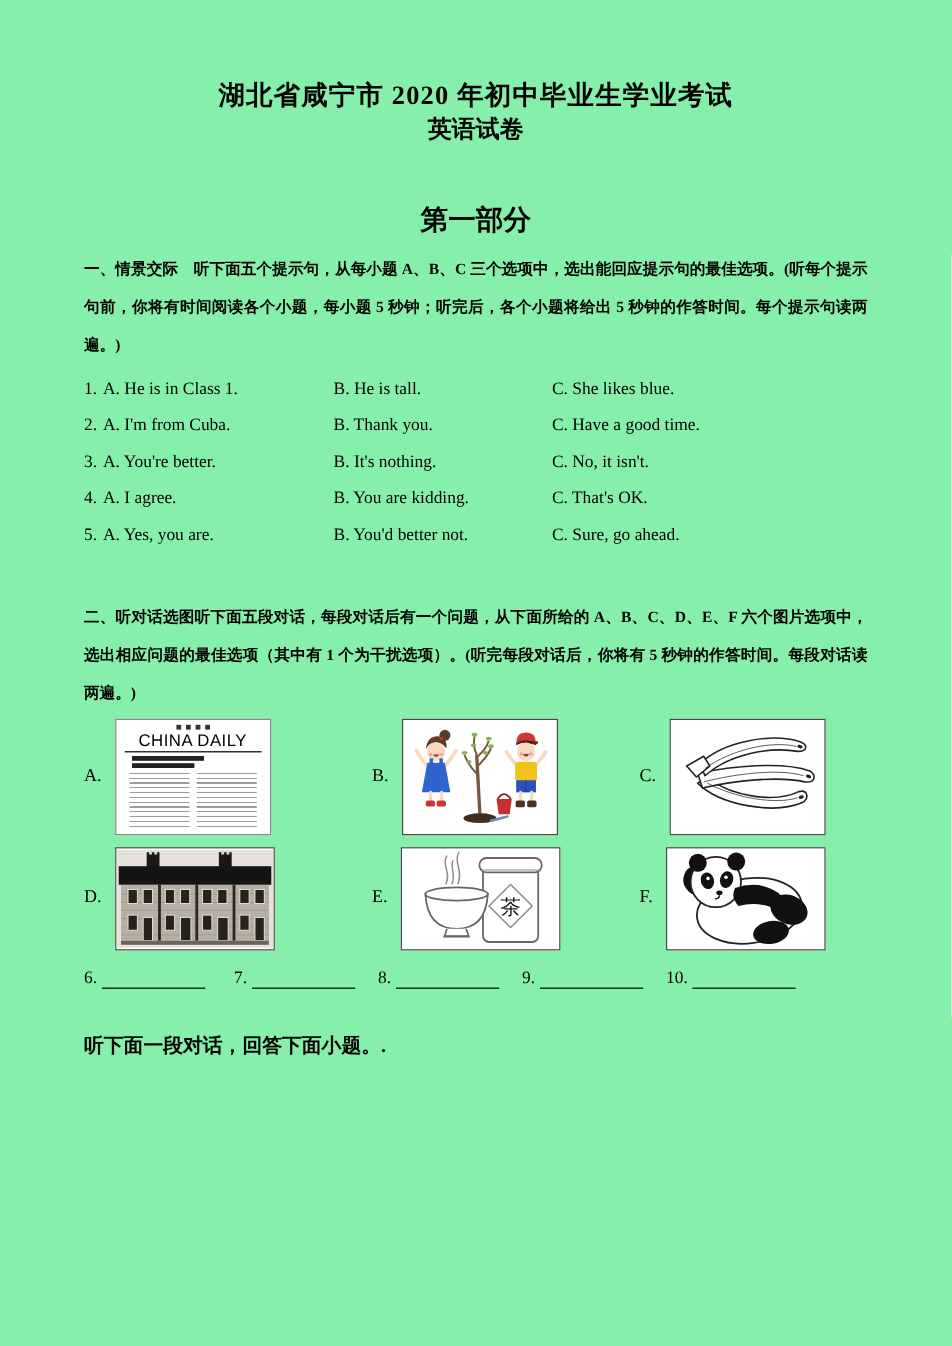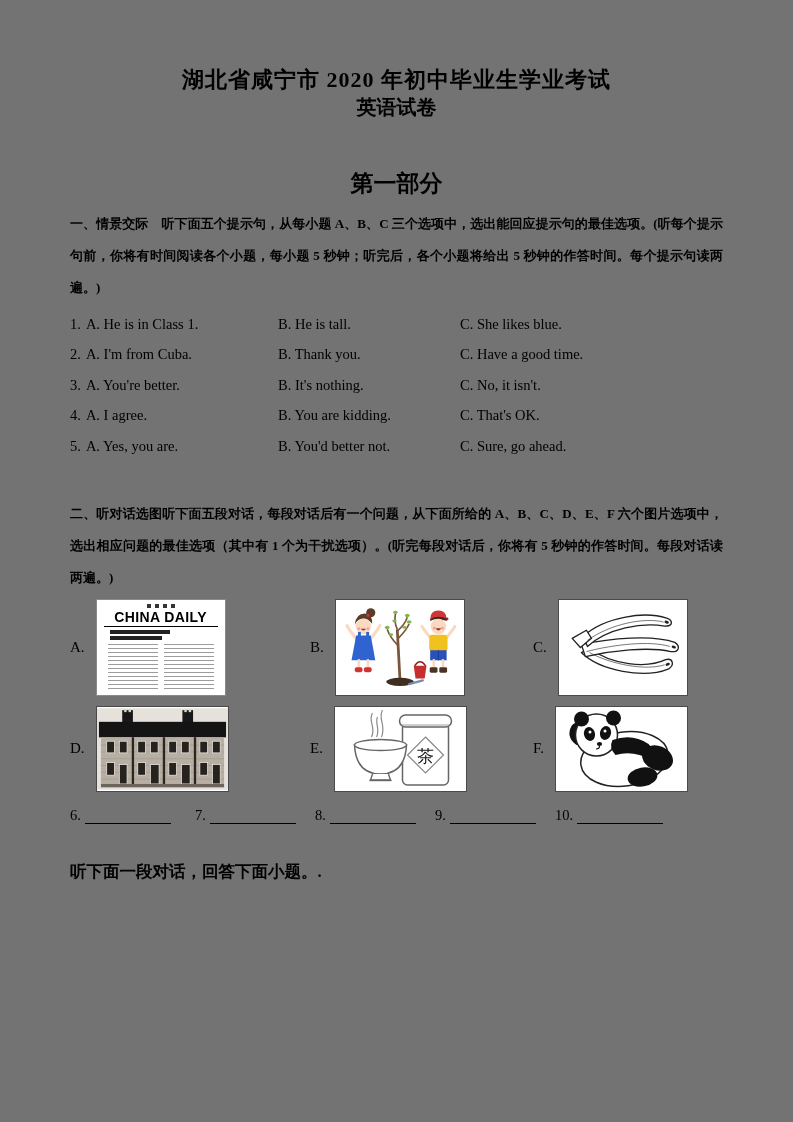--- a/index.html
+++ b/index.html
@@ -1,17 +1,17 @@
 <!DOCTYPE html>
 <html><head>
 <meta charset="utf-8">
 <style>
   html,body{margin:0;padding:0;background:#ffffff;}
   .page{
-    position:relative; width:793px; height:1122px; background:#737373;
+    position:relative; width:793px; height:1122px; background:#86efac;
     box-sizing:border-box; padding:66px 70px 0 70px;
     font-family:"Liberation Serif","DejaVu Serif",serif; color:#000;
     overflow:hidden;
   }
   .title{ text-align:center; font-size:22px; font-weight:700; line-height:28px; letter-spacing:1px;}
   .subtitle{ text-align:center; font-size:20px; font-weight:700; }
   .part-heading{ text-align:center; font-size:23px; font-weight:700; margin-top:47px;}
   .cn-par{ font-size:13px; font-weight:700; line-height:32px; text-align:justify; margin:9px 0 0 0;}
   .q-list{ margin-top:5px;}
   .q-row{ display:flex; align-items:center; height:30.5px; font-size:14.5px; font-weight:400;}
@@ -23,21 +23,21 @@
   .pic-cell{ position:absolute; top:0; height:100%; display:flex; align-items:center; gap:11px;}
   .pic-cell .pic-label{ font-size:15px; }
   .pic-box{ border:1.5px solid #4a4a4a; background:#fff; box-sizing:border-box; overflow:hidden;}
   .pic-row .pic-box{ width:130px; height:97px;}
   .pic-row.second .pic-box{ width:133px; height:86px;}
   .pic-box svg{ display:block; width:100%; height:100%;}
   
   .np-box{ border-color:#8a8a8a; padding:3px 5px;}
   .np-top{ display:flex; justify-content:center; gap:4px; margin-top:1px;}
   .np-top i{ width:4px; height:4px; background:#333;}
-  .np-mast{ font-family:"Liberation Sans","DejaVu Sans",sans-serif; font-weight:700; font-size:14px; text-align:center; letter-spacing:.4px; white-space:nowrap; margin-top:1px;}
+  .np-mast{ font-family:"Liberation Sans","DejaVu Sans",sans-serif; font-weight:400; font-size:14px; text-align:center; letter-spacing:.4px; white-space:nowrap; margin-top:1px;}
   .np-rule{ border-top:1.5px solid #000; margin:1px 2px 3px 2px;}
   .np-h1{ width:60px; height:4px; background:#222; margin:0 0 2px 8px;}
   .np-h2{ width:52px; height:4px; background:#222; margin:0 0 4px 8px;}
   .np-cols{ display:flex; gap:6px; padding:0 6px;}
   .np-col{ flex:1; height:47px; background:repeating-linear-gradient(to bottom,#9c9c9c 0 1px,transparent 1px 4px);}
   
   .blank-row{ position:relative; height:24px; margin-top:15px; font-size:14.5px;}
   .blank{ position:absolute; top:0; display:flex; align-items:flex-end; gap:4px;}
   .blank-line{ display:inline-block; width:86px; height:16px; border-bottom:1.2px solid #000;}
   .note{ font-size:16.5px; font-weight:700; margin-top:30px;}

